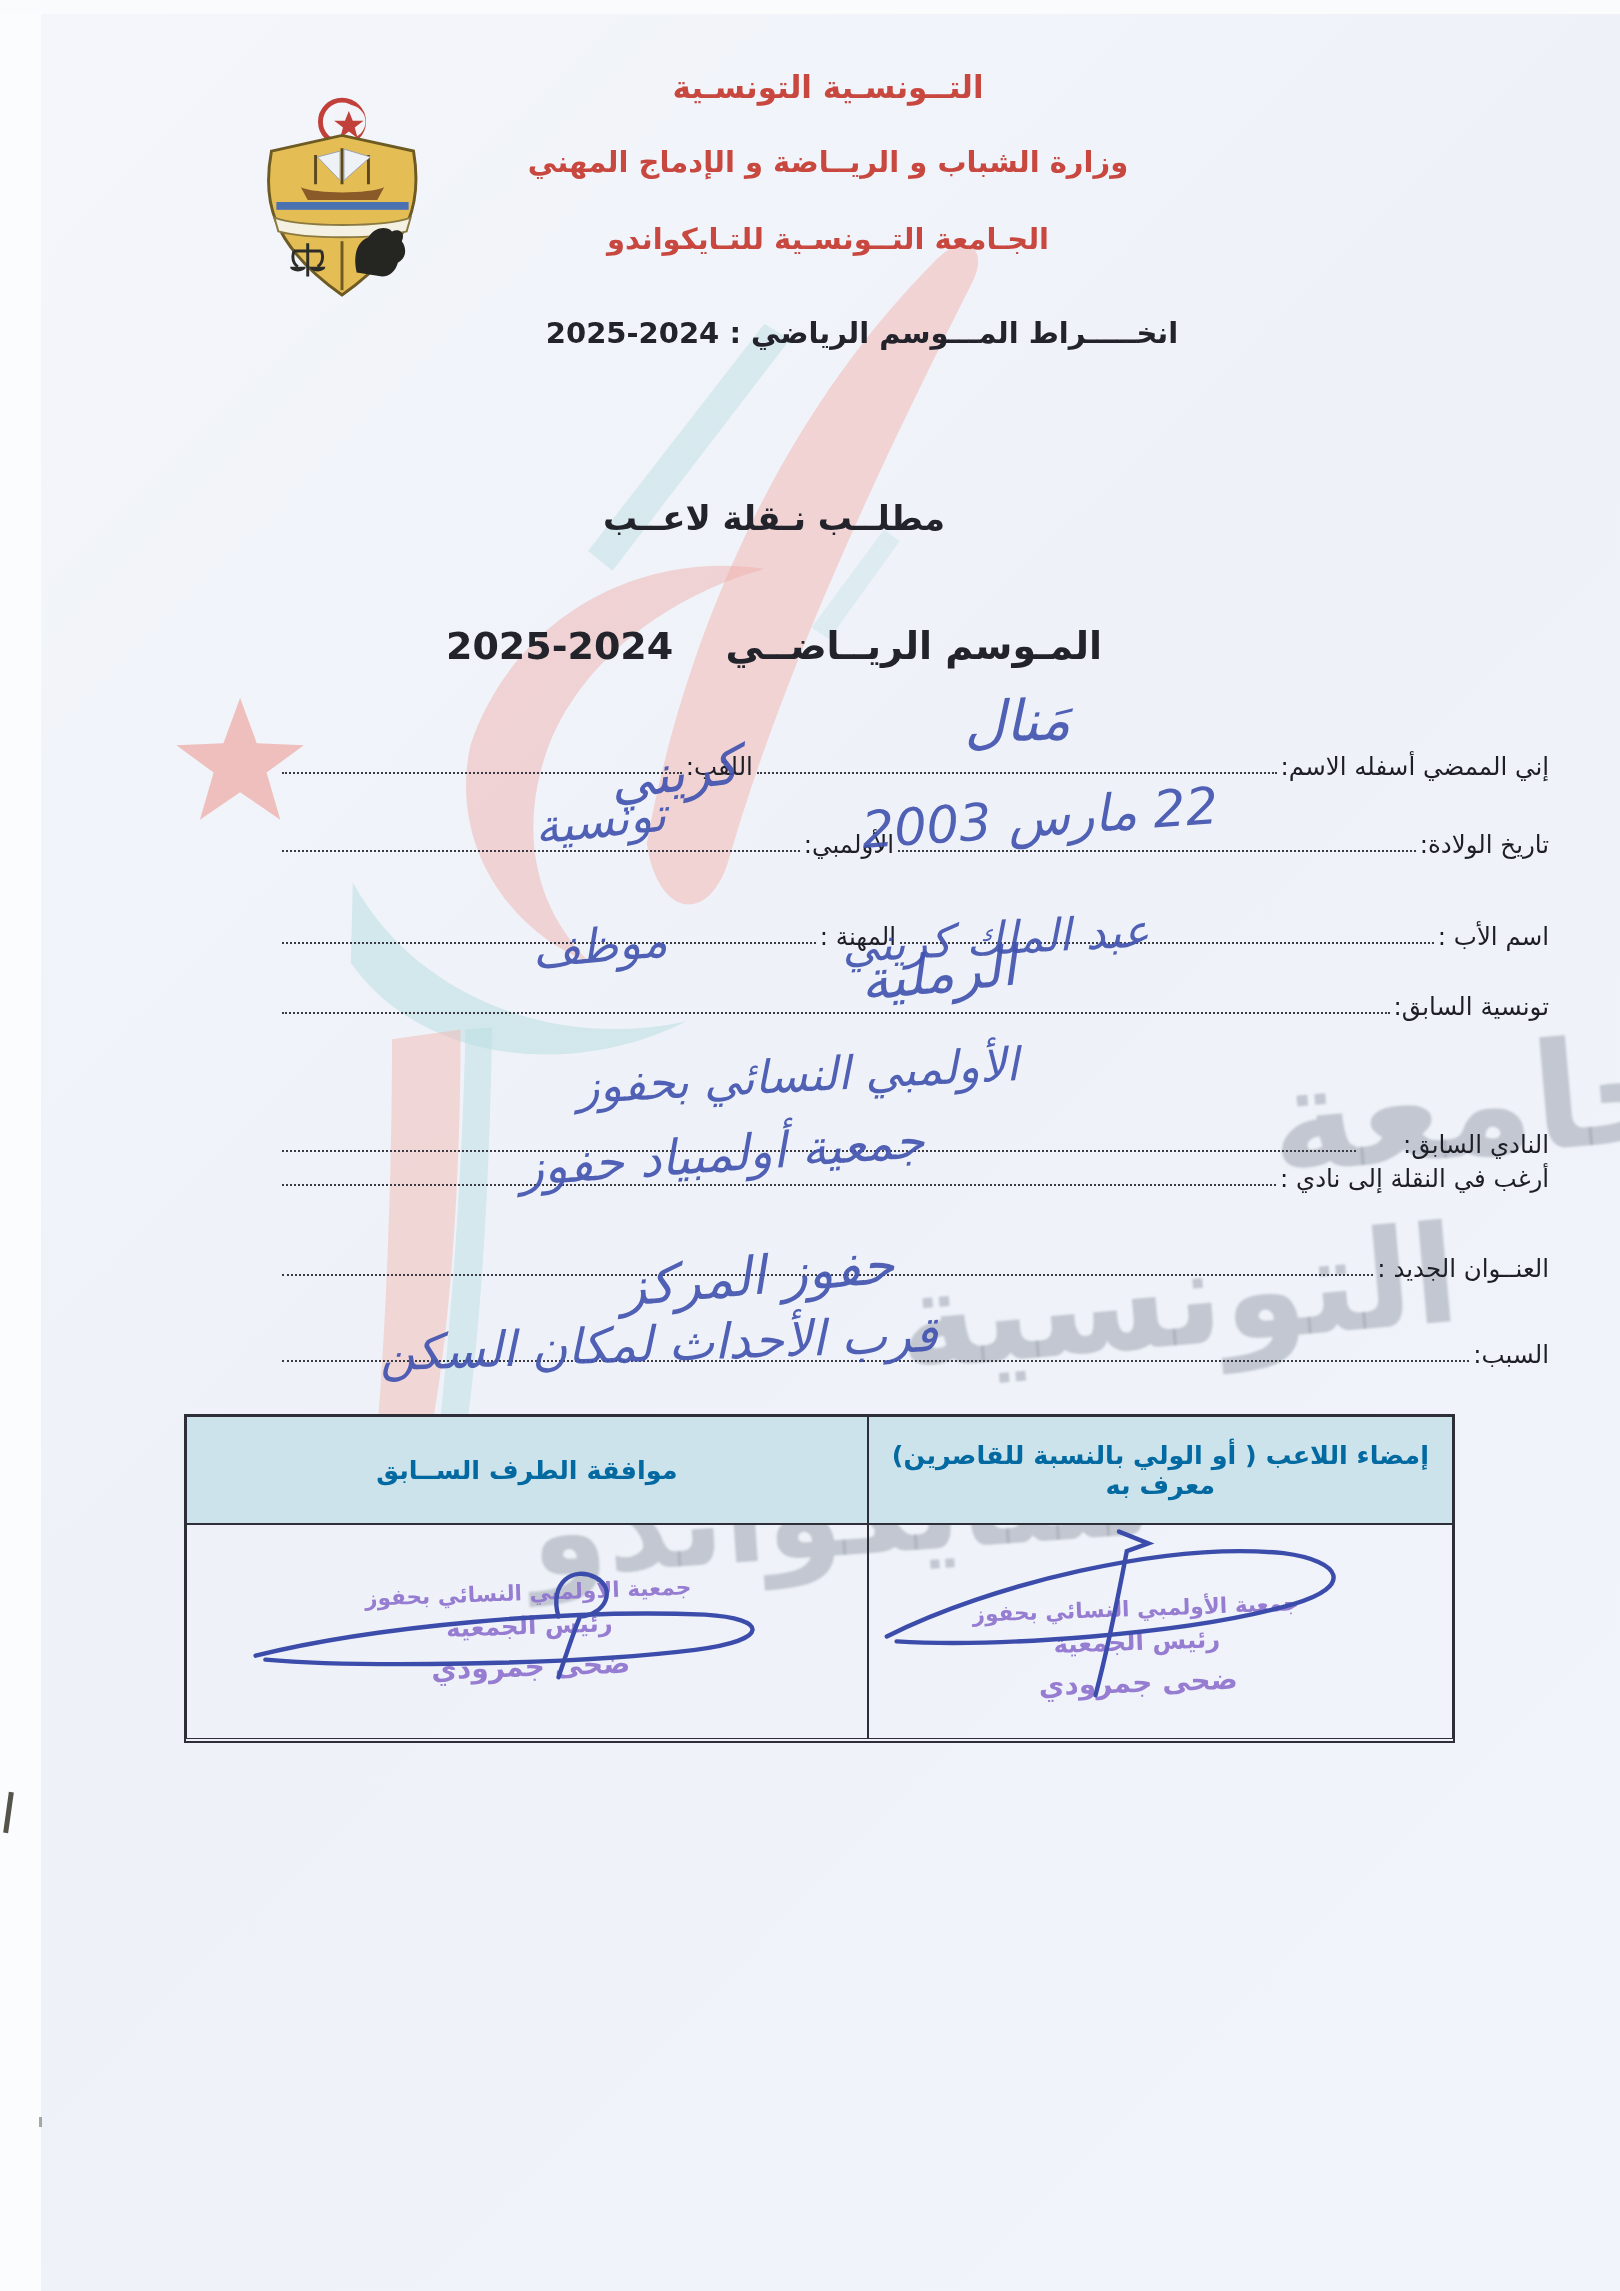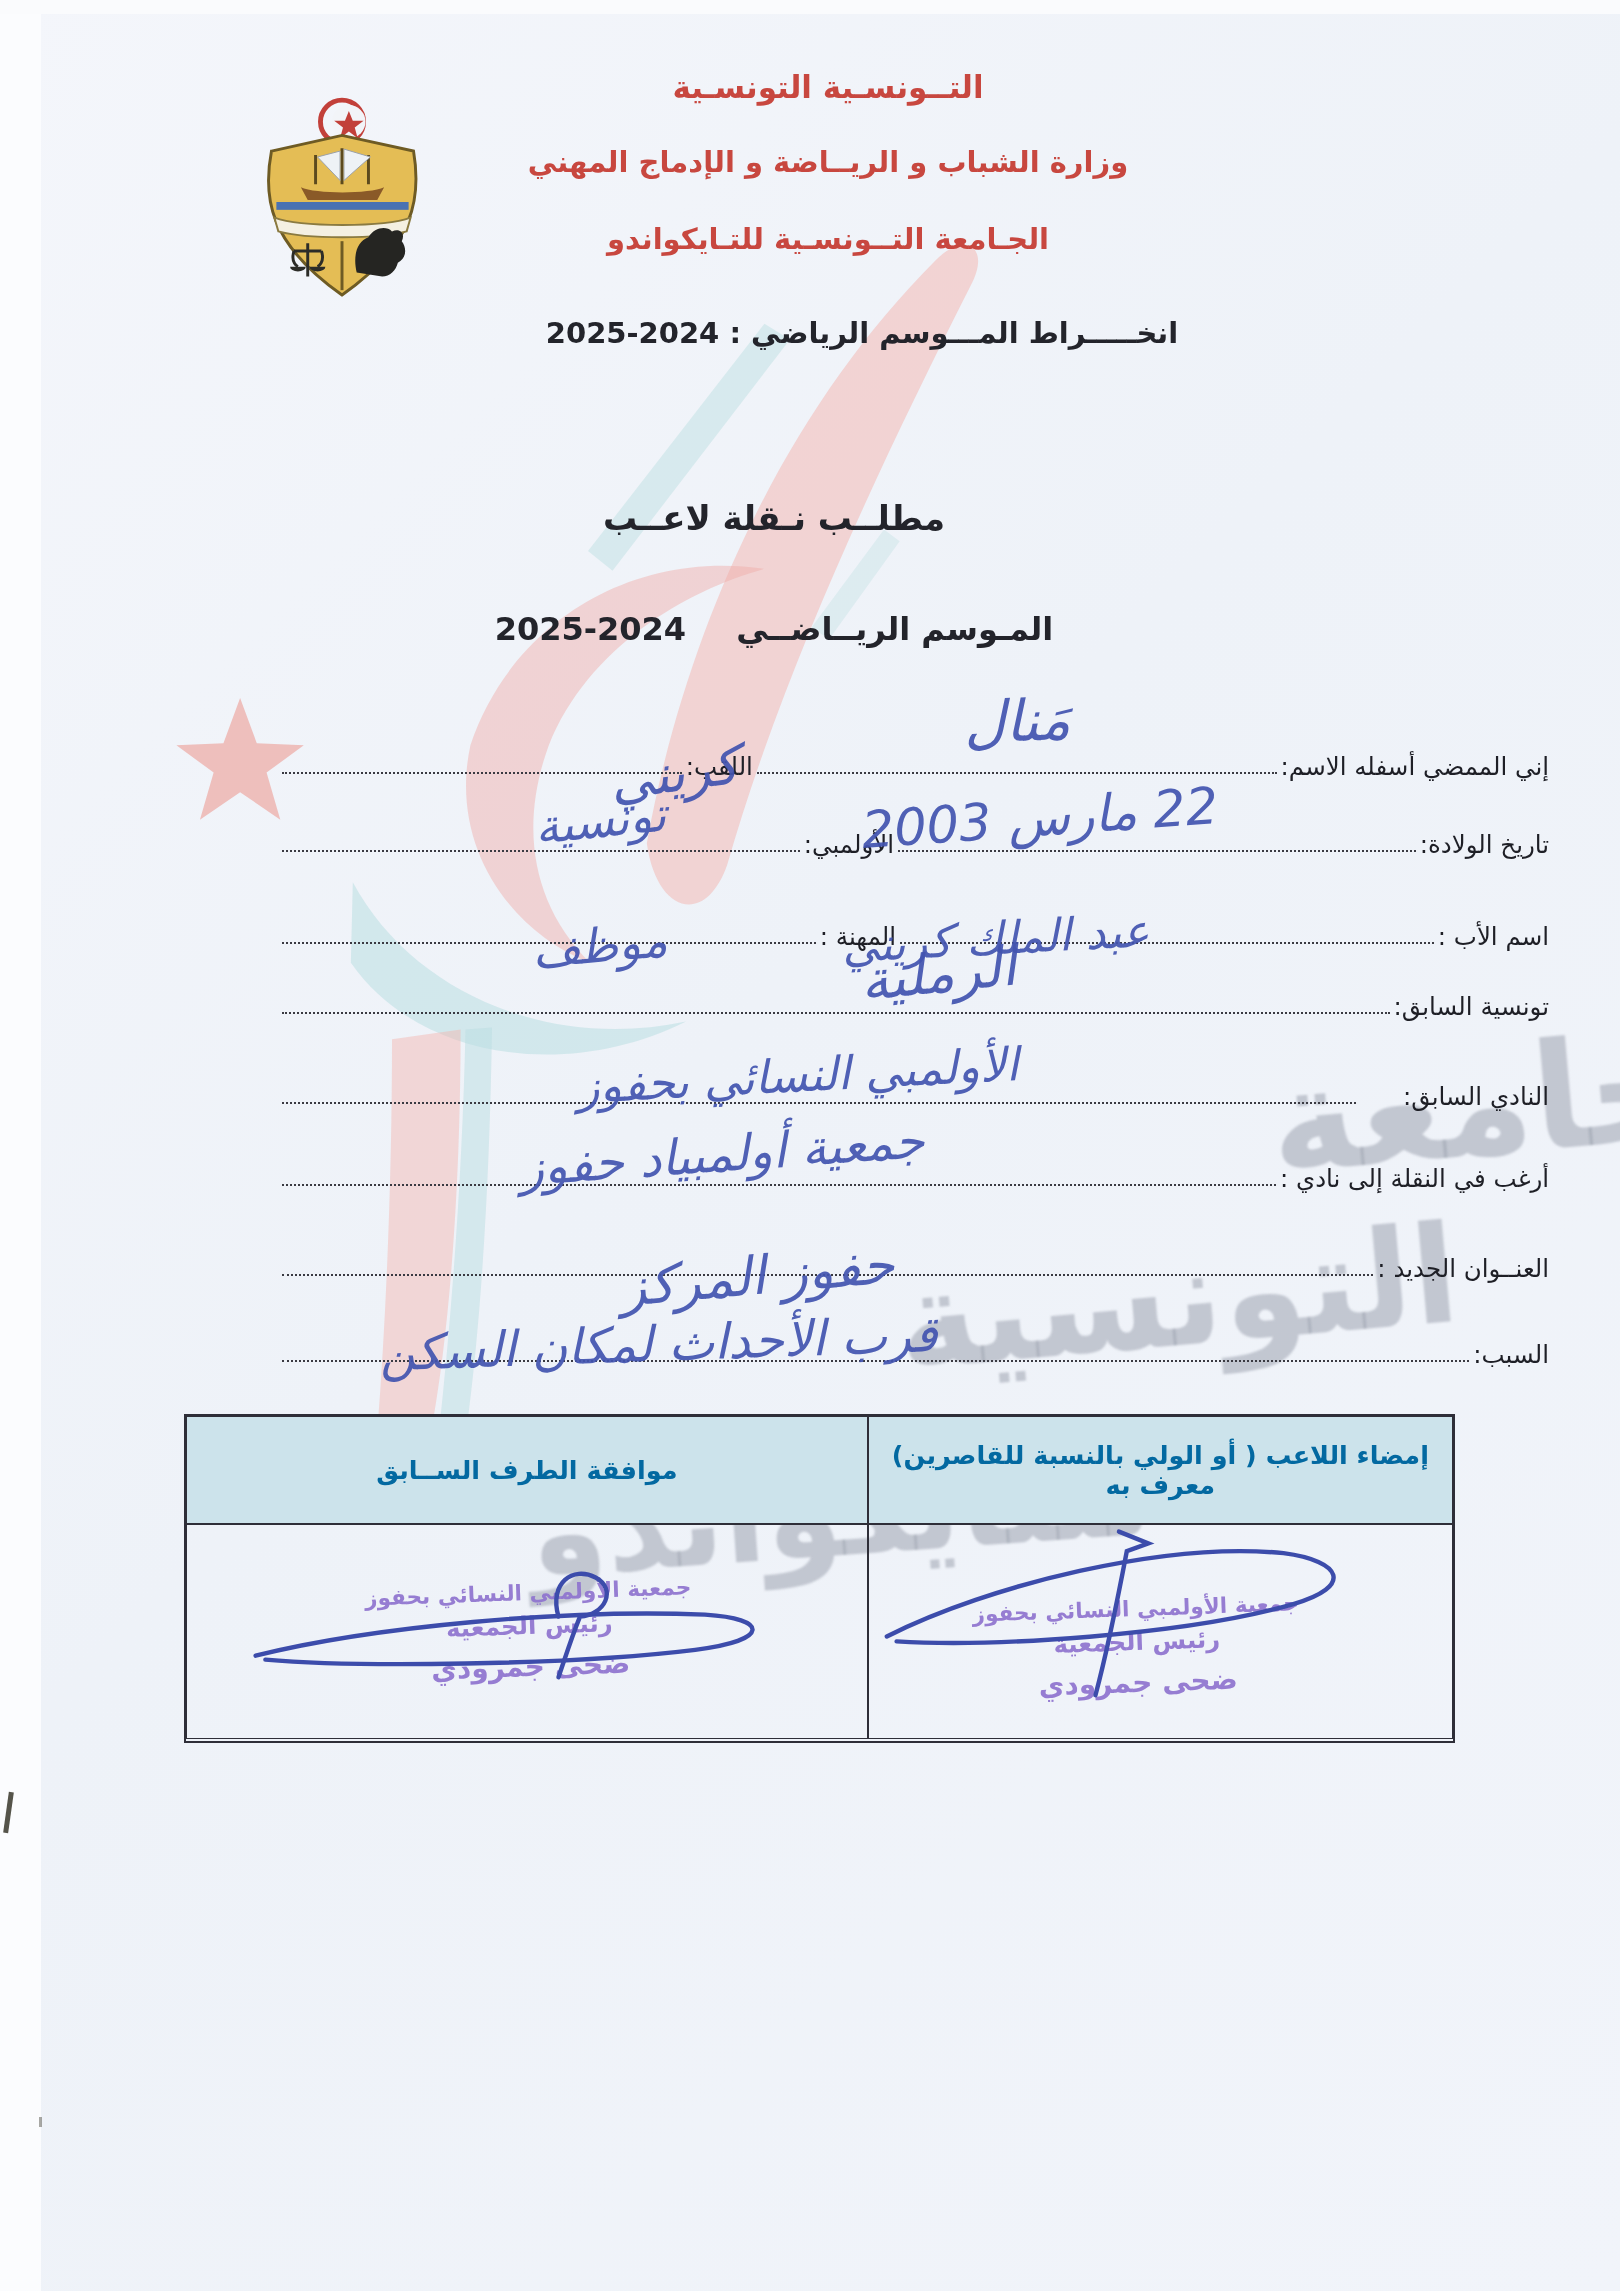--- a/index.html
+++ b/index.html
@@ -91,21 +91,21 @@
   <div class="red-line" style="top:145px;font-size:29px;">وزارة الشباب و الريــاضة و الإدماج المهني</div>
   <div class="red-line" style="top:222px;font-size:29px;">الجـامعة التــونسـية للتـايكواندو</div>
 
   <div class="black-line" style="left:372px;top:316px;font-size:29px;">
     <span>انخـــــراط المـــوسم الرياضي :</span>
     <span dir="ltr">2025-2024</span>
   </div>
 
   <div class="black-line" style="left:284px;top:498px;font-size:34px;">مطلــب نـقلة لاعــب</div>
 
-  <div class="black-line" style="left:284px;top:610px;font-size:32px;">
+  <div class="black-line" style="left:284px;top:624px;font-size:38px;">
     <span>المـوسم الريــاضــي</span>
     <span dir="ltr" style="margin-right:39px;">2025-2024</span>
   </div>
 
   <div class="frow" style="top:740px;">
     <span class="flabel">إني الممضي أسفله الاسم:</span>
     <span class="dots" style="flex:1.3;"></span>
     <span class="flabel">اللقب:</span>
     <span class="dots" style="flex:1;"></span>
   </div>
@@ -118,21 +118,21 @@
   <div class="frow" style="top:910px;">
     <span class="flabel">اسم الأب :</span>
     <span class="dots" style="flex:1;"></span>
     <span class="flabel">المهنة :</span>
     <span class="dots" style="flex:1;"></span>
   </div>
   <div class="frow" style="top:980px;">
     <span class="flabel">تونسية السابق:</span>
     <span class="dots" style="flex:1;"></span>
   </div>
-  <div class="frow" style="top:1070px;gap:43px;">
+  <div class="frow" style="top:1118px;gap:43px;">
     <span class="flabel">النادي السابق:</span>
     <span class="dots" style="flex:1;"></span>
   </div>
   <div class="frow" style="top:1152px;">
     <span class="flabel">أرغب في النقلة إلى نادي :</span>
     <span class="dots" style="flex:1;"></span>
   </div>
   <div class="frow" style="top:1242px;">
     <span class="flabel">العنــوان الجديد :</span>
     <span class="dots" style="flex:1;"></span>

